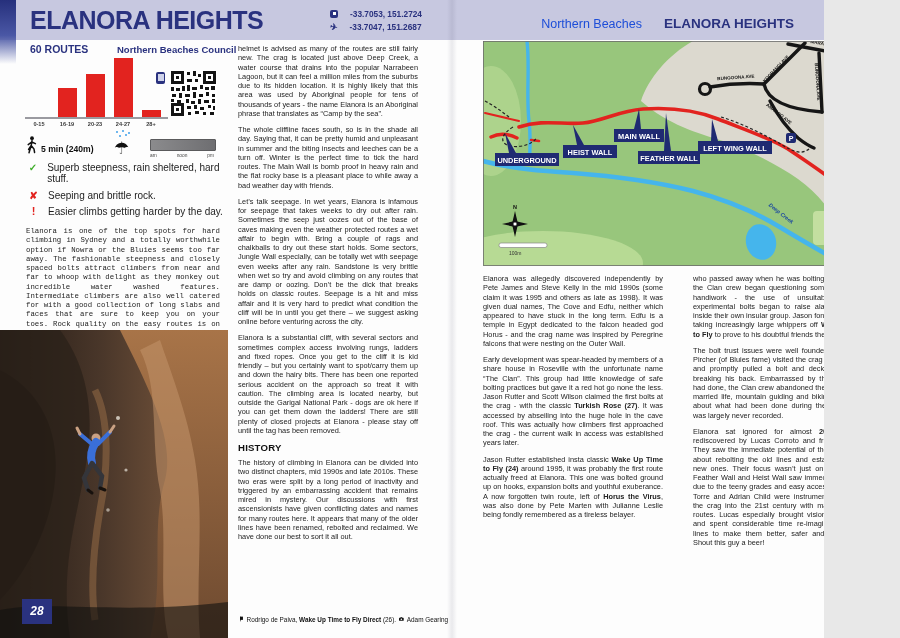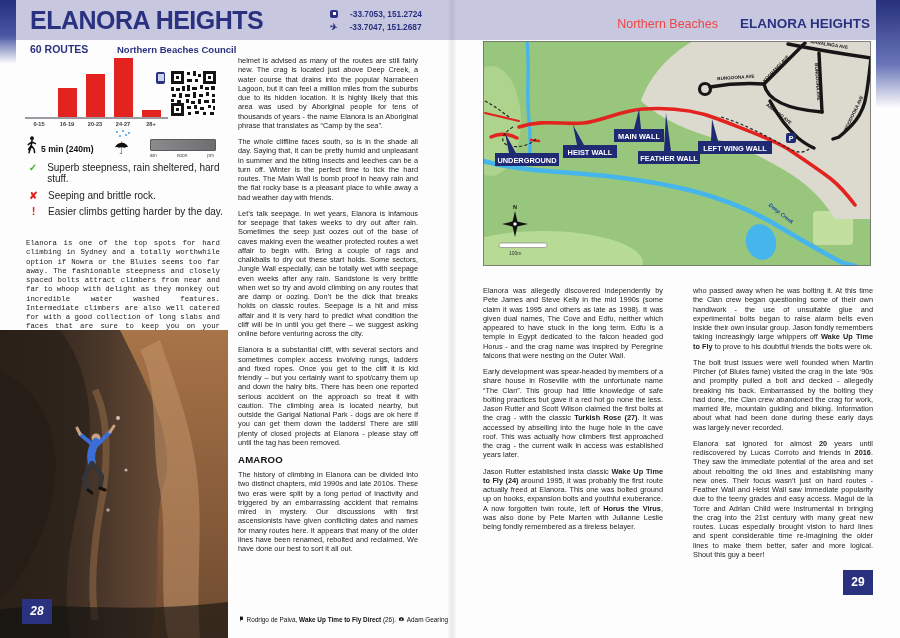--- a/index.html
+++ b/index.html
@@ -1,33 +1,33 @@
 <!DOCTYPE html>
 <html><head>
 <meta charset="utf-8">
 <style>
   html,body{margin:0;padding:0;background:#e8e8e8;}
-  #spread{position:relative;width:900px;height:638px;background:#fdfdfd;overflow:hidden;
+  #spread{position:relative;width:824px;height:638px;background:#fdfdfd;overflow:hidden;
           font-family:"Liberation Sans",sans-serif;}
   
   .header-band{position:absolute;left:0;top:0;width:900px;height:40px;background:#c7c8e0;}
   .spine-left{position:absolute;left:0;top:0;width:16px;height:64px;
     background:linear-gradient(180deg,#26307c 0%,#4a57a5 55%,rgba(255,255,255,0) 100%);}
   .spine-right{position:absolute;left:876px;top:0;width:24px;height:108px;
     background:linear-gradient(180deg,#26307c 0%,#6a76b8 60%,rgba(255,255,255,0) 100%);}
   .gutter{position:absolute;left:447px;top:0;width:10px;height:638px;
     background:linear-gradient(90deg,rgba(0,0,0,0) 0%,rgba(60,60,90,0.10) 50%,rgba(0,0,0,0) 100%);}
   .page-title{position:absolute;left:30px;top:6px;font-size:25px;font-weight:bold;color:#2a327f;letter-spacing:-0.5px;}
   .coords{position:absolute;left:330px;top:7px;width:118px;color:#2a327f;font-size:8.3px;font-weight:bold;}
   .coord-row{display:flex;align-items:center;gap:12px;height:13px;}
   .marker-sq{width:8px;height:8px;background:#2a327f;border-radius:2px;position:relative;display:inline-block;}
   .marker-sq::after{content:"";position:absolute;left:2.5px;top:2.5px;width:3px;height:3px;background:#fff;}
   .plane-glyph{font-size:9px;color:#2a327f;transform:rotate(12deg);display:inline-block;}
   .hdr-right{position:absolute;right:30px;top:16px;display:flex;gap:22px;align-items:baseline;}
-  .hdr-region{font-size:12.5px;color:#ef4444;}
+  .hdr-region{font-size:12.5px;color:#1d4ed8;}
   .hdr-crag{font-size:13.5px;font-weight:bold;color:#2a327f;}
   
   .routes-label{position:absolute;left:30px;top:43px;font-size:10.5px;font-weight:bold;color:#2a327f;}
   .council{position:absolute;left:117px;top:44px;font-size:9.5px;font-weight:bold;color:#2a327f;}
   
   .chart{position:absolute;left:25px;top:58px;width:143px;}
   .bars{display:flex;height:59px;align-items:flex-end;}
   .bar-slot{width:28px;display:flex;justify-content:center;align-items:flex-end;height:59px;}
   .bar{width:19px;background:#e2231f;}
   .chart-axis{height:2px;background:#9a9aa0;margin-top:0;}
@@ -46,21 +46,21 @@
   .sunbar{position:absolute;left:150px;top:139px;width:64px;}
   .sunbar .bar{width:64px;height:10px;background:linear-gradient(90deg,#8b8b8d,#6e6e71);border:0.5px solid #5a5a5c;border-radius:1px;}
   .sunbar .labels{display:flex;justify-content:space-between;font-size:4.8px;color:#444;padding-top:1.5px;}
   
   .checklist{position:absolute;left:28px;top:162px;width:200px;}
   .chk-row{display:flex;gap:9px;margin-bottom:5.5px;align-items:flex-start;}
   .chk-icon{width:11px;text-align:center;font-weight:bold;font-size:10px;line-height:11px;}
   .chk-good{color:#3fae2a;} .chk-bad{color:#e2231f;} .chk-warn{color:#e2231f;font-size:11px;}
   .chk-text{font-size:10px;color:#1d1d1d;line-height:11px;}
   
-  .col{position:absolute;font-size:7.35px;line-height:1.26;text-align:justify;color:#232323;margin-top:12px;}
+  .col{position:absolute;font-size:7.35px;line-height:1.26;text-align:justify;color:#232323;}
   .col p{margin:0 0 7px 0;}
   .col h3{font-size:9.6px;font-weight:bold;color:#111;margin:3px 0 4px 0;letter-spacing:0.2px;}
   
   .photo{position:absolute;left:0;top:330px;width:228px;height:308px;overflow:hidden;}
   
   .pagenum{position:absolute;width:30px;height:25px;background:#2a327f;color:#fff;font-size:12px;
            font-weight:bold;text-align:center;line-height:25px;}
   #pg28{left:22px;top:599px;font-style:italic;} #pg29{left:843px;top:570px;}
   
   .credit{position:absolute;left:240px;top:615px;width:208px;font-size:6.4px;color:#111;
@@ -223,21 +223,21 @@
 
   <div class="col" style="left:26px;top:227px;width:194px;font-family:Liberation Mono, monospace;">
     <p>Elanora is one of the top spots for hard climbing in Sydney and a totally worthwhile option if Nowra or the Bluies seems too far away. The fashionable steepness and closely spaced bolts attract climbers from near and far to whoop with delight as they monkey out incredible water washed features. Intermediate climbers are also well catered for with a good collection of long slabs and faces that are sure to keep you on your toes. Rock quality on the easy routes is on the poorer side, a</p>
   </div>
 
   <div class="col" style="left:238px;top:44px;width:180px;">
     <p>helmet is advised as many of the routes are still fairly new. The crag is located just above Deep Creek, a water course that drains into the popular Narrabeen Lagoon, but it can feel a million miles from the suburbs due to its hidden location. It is highly likely that this area was used by Aboriginal people for tens of thousands of years - the name Elanora is an Aboriginal phrase that translates as “Camp by the sea”.</p>
     <p>The whole cliffline faces south, so is in the shade all day. Saying that, it can be pretty humid and unpleasant in summer and the biting insects and leeches can be a turn off. Winter is the perfect time to tick the hard routes. The Main Wall is bomb proof in heavy rain and the flat rocky base is a pleasant place to while away a bad weather day with friends.</p>
     <p>Let’s talk seepage. In wet years, Elanora is infamous for seepage that takes weeks to dry out after rain. Sometimes the seep just oozes out of the base of caves making even the weather protected routes a wet affair to begin with. Bring a couple of rags and chalkballs to dry out these start holds. Some sectors, Jungle Wall especially, can be totally wet with seepage even weeks after any rain. Sandstone is very brittle when wet so try and avoid climbing on any routes that are damp or oozing. Don’t be the dick that breaks holds on classic routes. Seepage is a hit and miss affair and it is very hard to predict what condition the cliff will be in until you get there – we suggest asking online before venturing across the city.</p>
     <p>Elanora is a substantial cliff, with several sectors and sometimes complex access involving rungs, ladders and fixed ropes. Once you get to the cliff it is kid friendly – but you certainly want to spot/carry them up and down the hairy bits. There has been one reported serious accident on the approach so treat it with caution. The climbing area is located nearby, but outside the Garigal National Park - dogs are ok here if you can get them down the ladders! There are still plenty of closed projects at Elanora - please stay off until the tag has been removed.</p>
-    <h3>AMAROO</h3>
+    <h3>HISTORY</h3>
     <p>The history of climbing in Elanora can be divided into two distinct chapters, mid 1990s and late 2010s. These two eras were split by a long period of inactivity and triggered by an embarrassing accident that remains mired in mystery. Our discussions with first ascensionists have given conflicting dates and names for many routes here. It appears that many of the older lines have been renamed, rebolted and reclaimed. We have done our best to sort it all out.</p>
   </div>
 
   <div class="photo">
     <svg width="228" height="308" viewBox="0 0 228 308">
       <defs>
         <linearGradient id="ph-bg" x1="0" y1="0" x2="1" y2="0">
           <stop offset="0" stop-color="#241b15"></stop>
             <stop offset="0.45" stop-color="#4a372a"></stop>
             <stop offset="1" stop-color="#8a6243"></stop>

